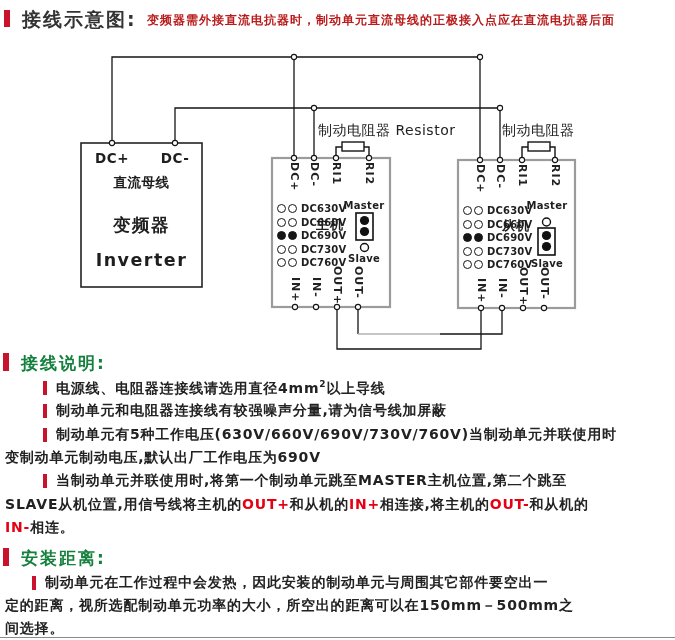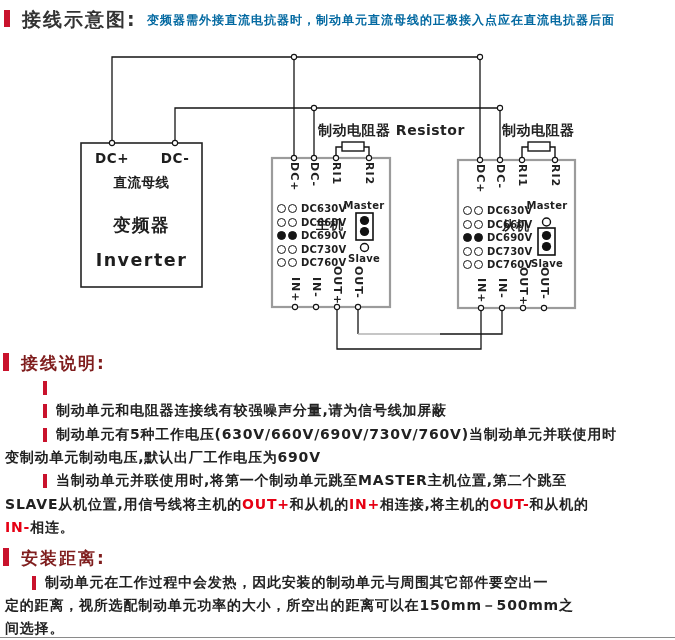--- a/index.html
+++ b/index.html
@@ -12,26 +12,26 @@
   html,body{margin:0;padding:0;background:#ffffff;}
   .page{
     position:relative;width:675px;height:640px;overflow:hidden;background:#fff;
     font-family:"DejaVu Sans","Liberation Sans",sans-serif;color:var(--ink);
   }
   .abs{position:absolute;}
   .bar-lg{width:6px;height:17px;background:var(--accent-bar);}
   .bar-md{width:6px;height:18px;background:var(--accent-bar);}
   .bar-sm{width:4px;height:14px;background:var(--accent-bar);}
   .h1{font-size:19px;font-weight:bold;color:#333;letter-spacing:2px;white-space:nowrap;}
-  .note{font-size:12px;font-weight:bold;color:#0369a1;letter-spacing:1px;white-space:nowrap;}
-  .h2{font-size:17px;font-weight:bold;color:#7f1d1d;letter-spacing:2px;white-space:nowrap;text-align:right;}
+  .note{font-size:12px;font-weight:bold;color:#b91c1c;letter-spacing:1px;white-space:nowrap;}
+  .h2{font-size:17px;font-weight:bold;color:#15803d;letter-spacing:2px;white-space:nowrap;text-align:right;}
   .body{font-size:14px;font-weight:bold;color:#222;letter-spacing:0.8px;white-space:nowrap;}
   .body sup{font-size:9px;font-weight:bold;}
   .red{color:var(--red-text);}
-  .dlabel{font-size:13px;font-weight:bold;color:#222;letter-spacing:0.5px;white-space:nowrap;}
+  .dlabel{font-size:13px;font-weight:normal;color:#222;letter-spacing:0.5px;white-space:nowrap;}
   .ctr{text-align:center;}
   .inv-sm{font-size:13.5px;font-weight:bold;letter-spacing:0.5px;}
   .inv-lg{font-size:17.5px;font-weight:bold;letter-spacing:1.5px;}
   .unit-title{font-size:13px;font-weight:bold;letter-spacing:1px;margin-top:28px;}
   .side-lab{font-size:10px;font-weight:bold;letter-spacing:0.3px;}
   .vlabel{
     writing-mode:vertical-rl;text-orientation:sideways;
     font-size:11px;font-weight:bold;letter-spacing:1px;color:#222;
     width:16px;line-height:16px;text-align:left;white-space:nowrap;
   }
@@ -207,20 +207,21 @@
     <span class="vl">DC760V</span>
     </div>
 
   <div class="abs side-lab ctr" style="left:519px;top:200px;width:56px">Master</div>
   <div class="abs side-lab ctr" style="left:519px;top:258px;width:56px">Slave</div>
 
   <div class="abs bar-md" style="left:3px;top:353px"></div>
   <div class="abs h2" style="left:21px;top:352px">接线说明:</div>
 
   <div class="abs bar-sm" style="left:43px;top:381px"></div>
+  <div class="abs body" style="left:56px;top:379px"><span>电源线、电阻器连接线请选用直径4mm</span><sup>2</sup><span>以上导线</span></div>
 
   <div class="abs bar-sm" style="left:43px;top:404px"></div>
   <div class="abs body" style="left:56px;top:402px">制动单元和电阻器连接线有较强噪声分量,请为信号线加屏蔽</div>
 
   <div class="abs bar-sm" style="left:43px;top:428px"></div>
   <div class="abs body" style="left:56px;top:426px">制动单元有5种工作电压(630V/660V/690V/730V/760V)当制动单元并联使用时</div>
   <div class="abs body" style="left:5px;top:449px">变制动单元制动电压,默认出厂工作电压为690V</div>
 
   <div class="abs bar-sm" style="left:43px;top:474px"></div>
   <div class="abs body" style="left:56px;top:472px">当制动单元并联使用时,将第一个制动单元跳至MASTER主机位置,第二个跳至</div>

